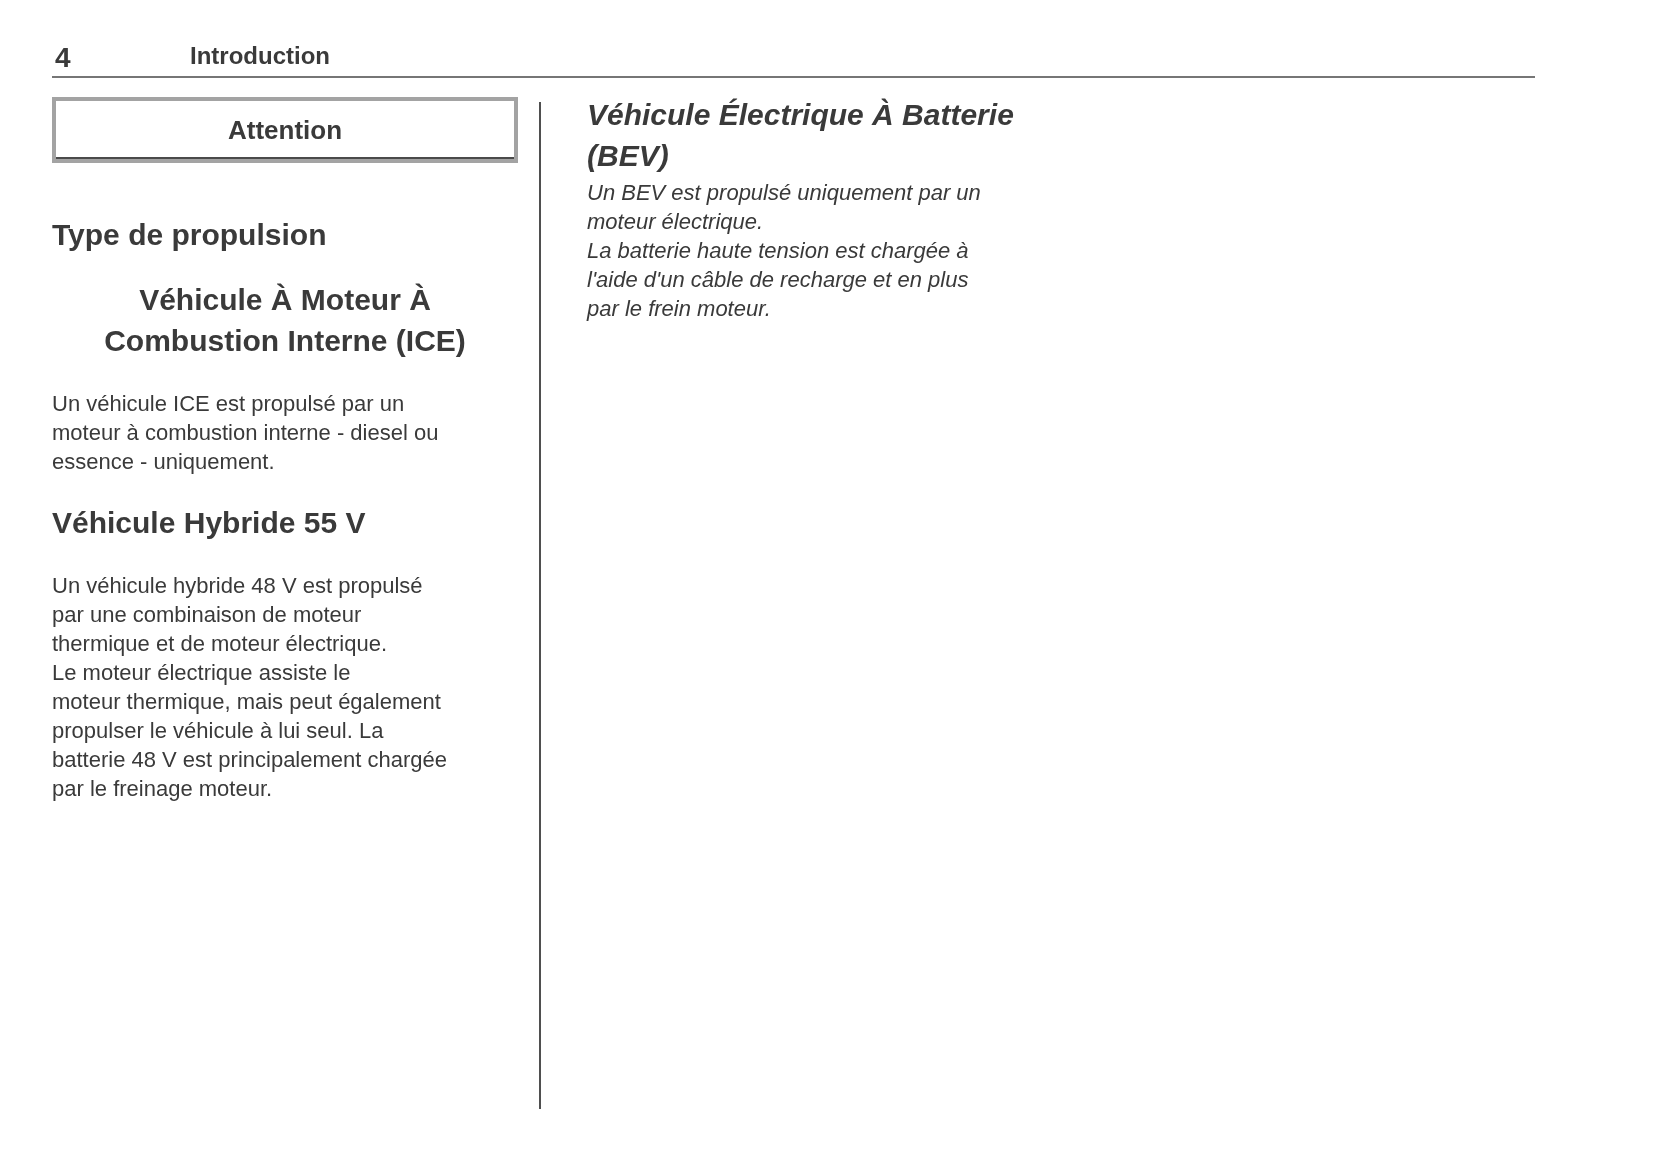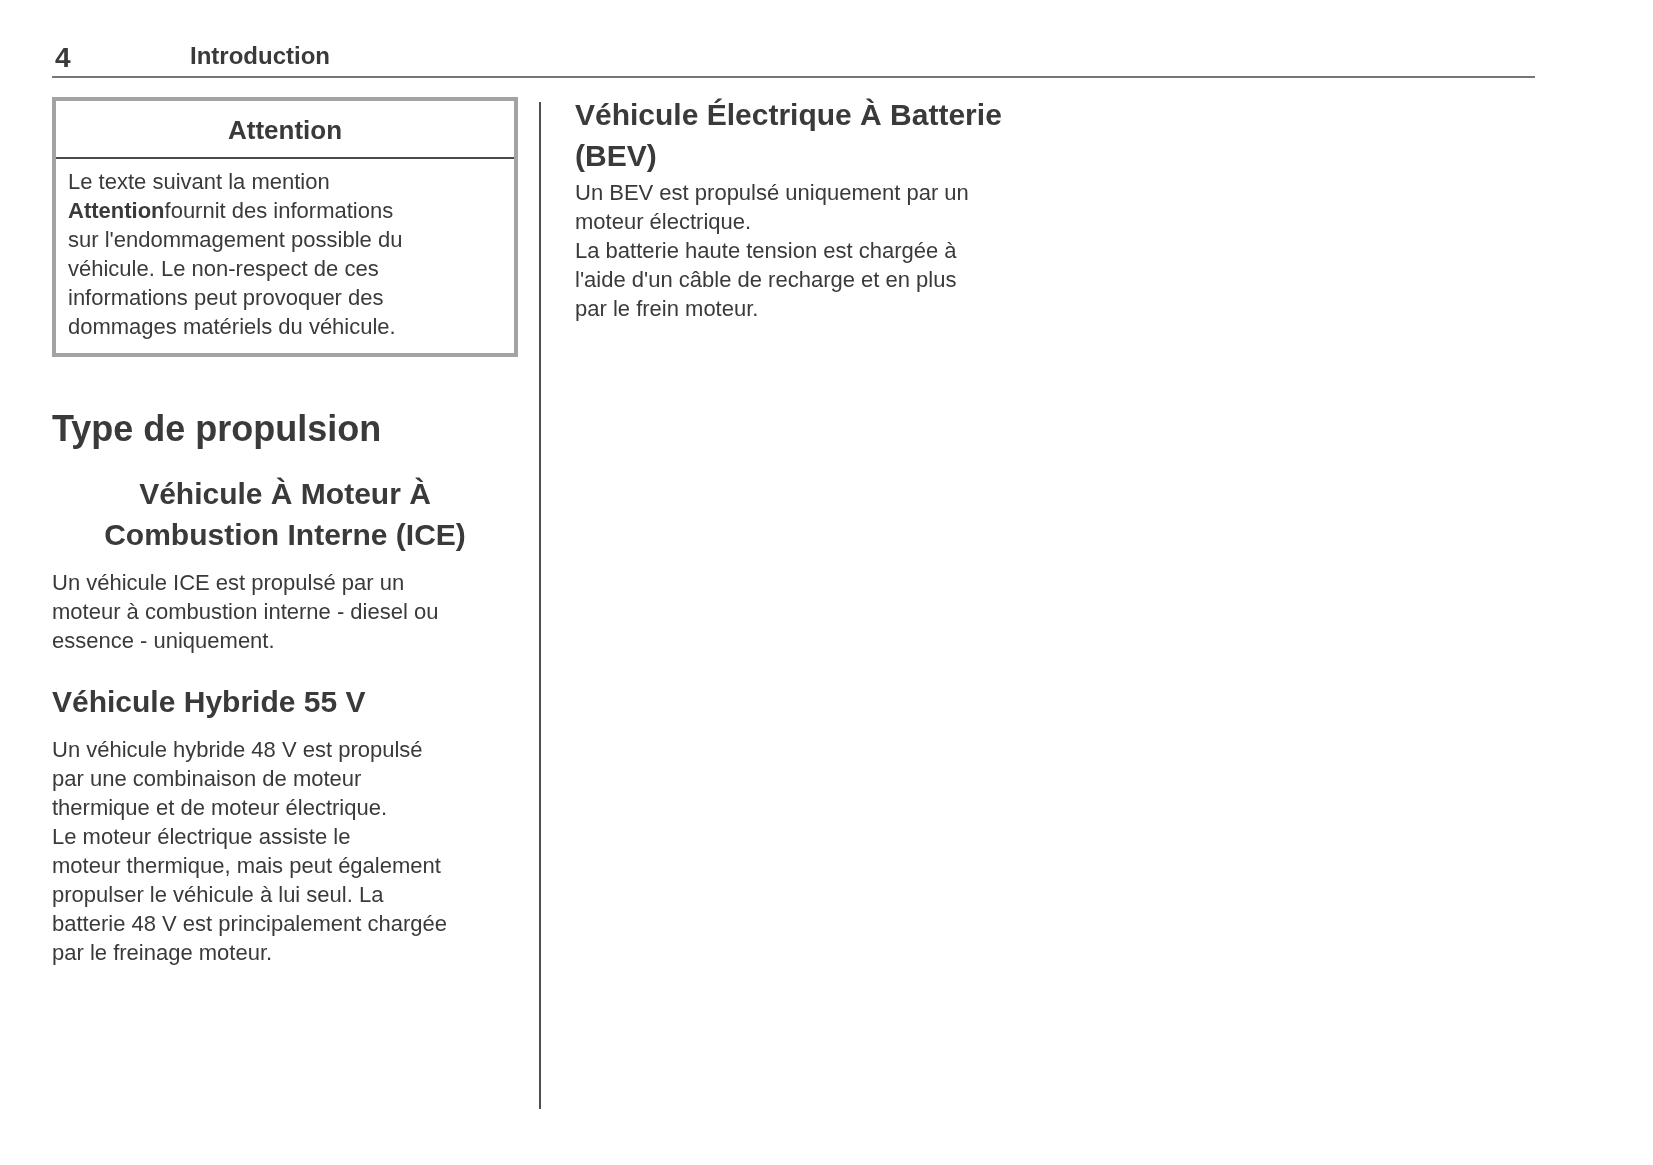--- a/index.html
+++ b/index.html
@@ -33,22 +33,23 @@
   }
 
   
   .left-col {
     position: absolute;
     left: 52px; top: 97px;
     width: 466px;
   }
   .right-col {
     position: absolute;
-    left: 575px; top: 94px;
+    left: 587px; top: 94px;
     width: 460px;
+    font-style: italic;
   }
   .column-divider {
     position: absolute;
     left: 539px; top: 102px;
     width: 2px; height: 1007px;
     background: #4f4f4f;
   }
 
   
   .attention-box {
@@ -66,34 +67,34 @@
     font-size: 22px;
     line-height: 29px;
     padding: 8px 12px 12px 12px;
     white-space: pre-line;
   }
   .attention-body .bold-inline { font-weight: bold; }
 
   
   .section-title {
     margin-top: 50px;
-    font-size: 36px;
+    font-size: 30px;
     font-weight: bold;
     line-height: 44px;
   }
   .sub-heading {
     font-size: 30px;
     font-weight: bold;
     line-height: 41px;
     white-space: pre-line;
   }
   .left-col .sub-heading.ice { margin-top: 22px; text-align: center; }
   .left-col .sub-heading.hybrid { margin-top: 26px; }
   .body-text {
-    margin-top: 13px;
+    margin-top: 28px;
     font-size: 22px;
     line-height: 29px;
     white-space: pre-line;
   }
   .right-col .sub-heading { margin-top: 0; }
   .right-col .body-text { margin-top: 2px; }
 </style>
 </head>
 <body>
 
@@ -102,26 +103,20 @@
   <div class="page-number">4</div>
   <div class="header-title">Introduction</div>
   <div class="header-rule"></div>
 
   <div class="column-divider"></div>
 
   <div class="left-col">
 
     <div class="attention-box">
       <div class="attention-title">Attention</div>
-      <div class="attention-body"><span>Le texte suivant la mention
-</span><span class="bold-inline">Attention</span><span>fournit des informations
-sur l'endommagement possible du
-véhicule. Le non-respect de ces
-informations peut provoquer des
-dommages matériels du véhicule.</span></div>
     </div>
 
     <div class="section-title">Type de propulsion</div>
 
     <div class="sub-heading ice">Véhicule À Moteur À
 Combustion Interne (ICE)</div>
     <div class="body-text">Un véhicule ICE est propulsé par un
 moteur à combustion interne - diesel ou
 essence - uniquement.</div>
 

